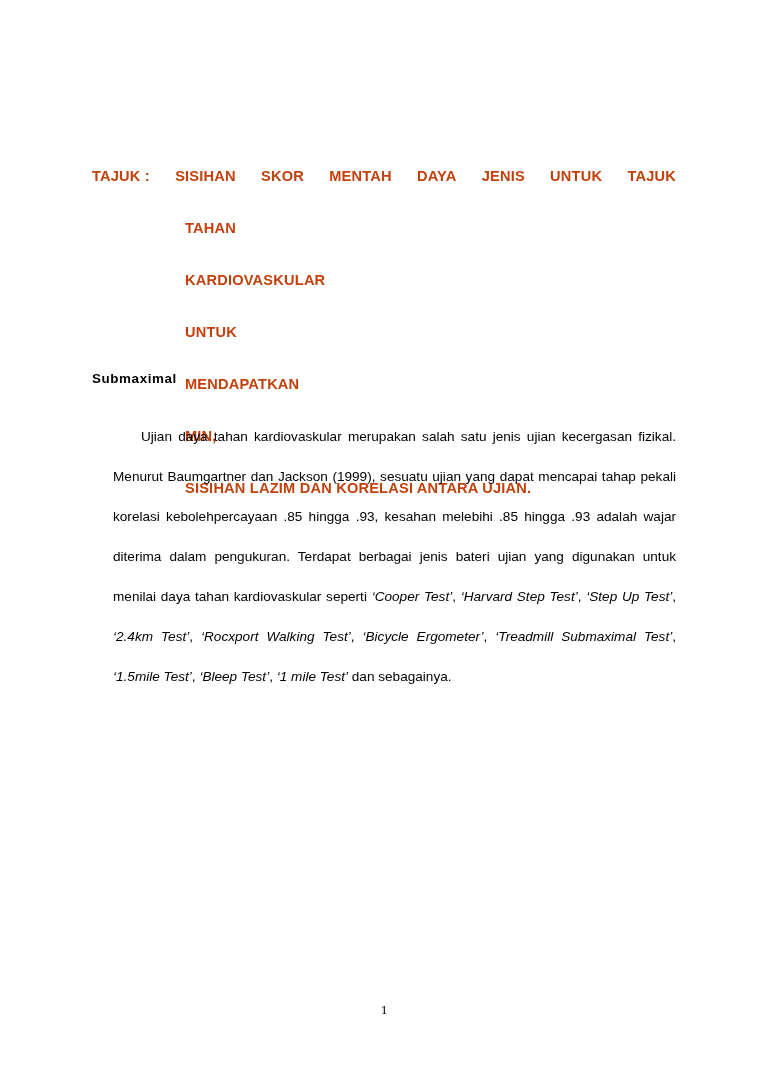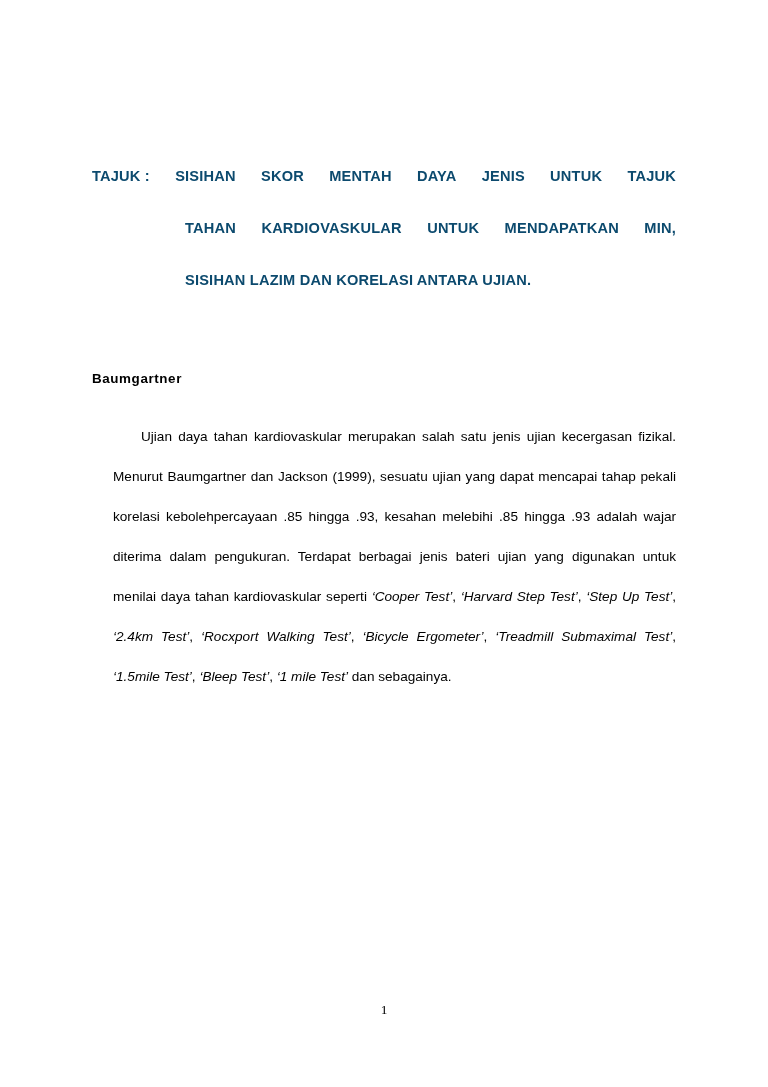--- a/index.html
+++ b/index.html
@@ -29,33 +29,34 @@
     left: 92px;
     top: 150px;
     width: 584px;
   }
   .title-line {
     font-size: 14.6px;
     font-weight: bold;
     letter-spacing: 0.2px;
     line-height: 52px;
     white-space: nowrap;
-    color: #0c4a6e;
+    color: #c2410c;
   }
   .title-line.justified {
     display: flex;
     justify-content: space-between;
     white-space: normal;
   }
   .title-line.justified > span {
     white-space: nowrap;
   }
   .title-line.indented {
     margin-left: 93px;
     width: 491px;
+    flex-direction: column;
   }
   .title-line.plain-indented {
     margin-left: 93px;
   }
   .tajuk-label {
     margin-right: 0;
   }
 
   
   .section-heading {
@@ -126,21 +127,21 @@
     <div class="title-line justified indented">
       <span>TAHAN</span>
       <span>KARDIOVASKULAR</span>
       <span>UNTUK</span>
       <span>MENDAPATKAN</span>
       <span>MIN,</span>
     </div>
     <div class="title-line plain-indented">SISIHAN LAZIM DAN KORELASI ANTARA UJIAN.</div>
   </div>
 
-  <div class="section-heading">Baumgartner</div>
+  <div class="section-heading">Submaximal</div>
 
   <div class="body-block">
 
     <p class="para indent-first"><span>Ujian daya tahan kardiovaskular merupakan salah satu jenis ujian kecergasan fizikal. Menurut Baumgartner dan Jackson (1999), sesuatu ujian yang dapat mencapai tahap pekali korelasi kebolehpercayaan .85 hingga .93, kesahan melebihi .85 hingga .93 adalah wajar diterima dalam pengukuran. Terdapat berbagai jenis bateri ujian yang digunakan untuk menilai daya tahan kardiovaskular seperti </span><i class="ital">‘Cooper Test’</i>, <i class="ital">‘Harvard Step Test’</i>, <i class="ital">‘Step Up Test’</i>, <i class="ital">‘2.4km Test’</i>, <i class="ital">‘Rocxport Walking Test’</i>, <i class="ital">‘Bicycle Ergometer’</i>, <i class="ital">‘Treadmill Submaximal Test’</i>, <i class="ital">‘1.5mile Test’</i>, <i class="ital">‘Bleep Test’</i>, <i class="ital">‘1 mile Test’</i><span> dan sebagainya.</span></p>
 
     <div class="para-gap"></div>
 
 
   </div>
 

